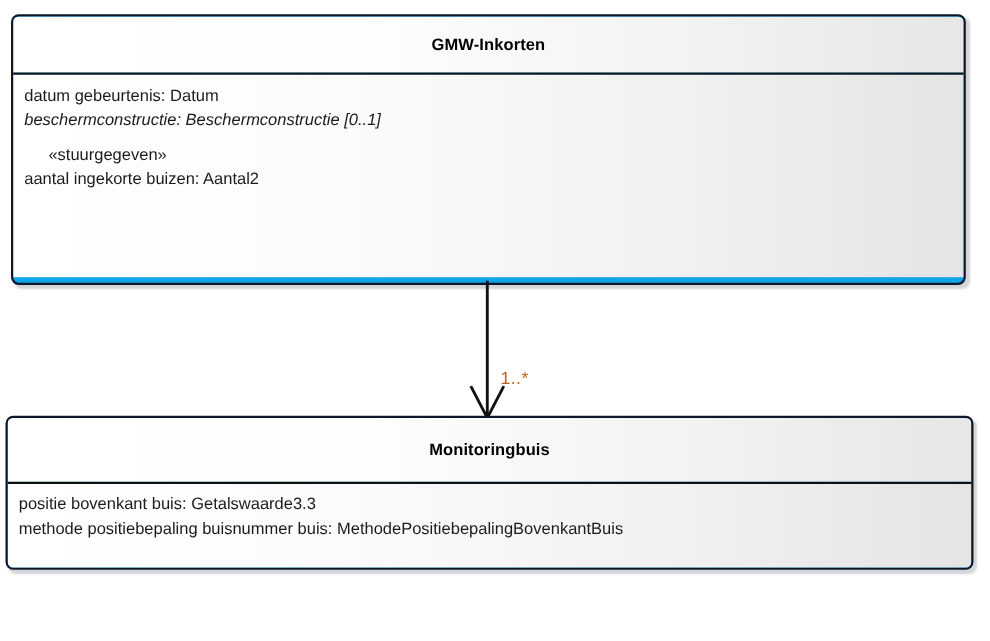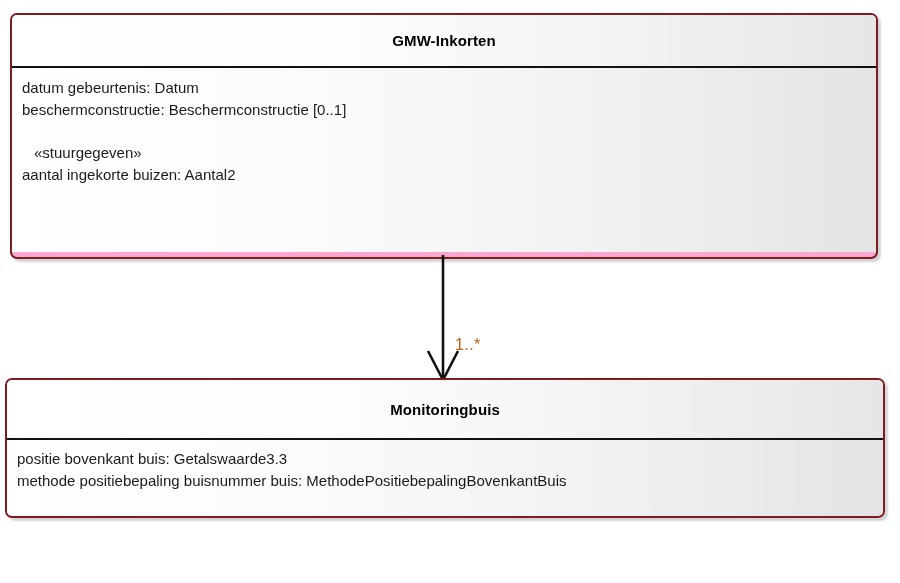--- a/index.html
+++ b/index.html
@@ -17,23 +17,23 @@
     width: 900px;
     height: 583px;
     overflow: hidden;
     background: #ffffff;
   }
 
   
   .uml-class {
     position: absolute;
     box-sizing: border-box;
-    border: 2px solid #7f1d1d;
+    border: 2px solid #0f172a;
     border-radius: 7px;
-    background: #f9a8d4;
+    background: #0ea5e9;
     box-shadow: 3px 3px 2px rgba(60, 64, 80, 0.22);
     overflow: hidden;
   }
   .uml-header {
     box-sizing: border-box;
     width: 100%;
     background: linear-gradient(to right, #ffffff 0%, #fdfdfd 38%, #f2f2f2 72%, #e6e6e6 100%);
     border-bottom: 2px solid #111111;
     display: flex;
     align-items: center;
@@ -53,25 +53,26 @@
     padding: 9px 0 6px 0;
   }
   .uml-attr {
     font-size: 15px;
     color: #1b1b1b;
     line-height: 22px;
     padding: 0 10px;
     white-space: nowrap;
   }
   .uml-attr.stereotype {
-    padding-left: 22px;
+    padding-left: 32px;
     padding-top: 9px;
   }
   .uml-attr.gap-after {
-    margin-bottom: 12px;
+    margin-bottom: 0px;
+    font-style: italic;
   }
 
   
   #class-gmw-inkorten {
     left: 10px;
     top: 13px;
     width: 868px;
     height: 246px;
   }
   #class-gmw-inkorten .uml-header { height: 53px; }

